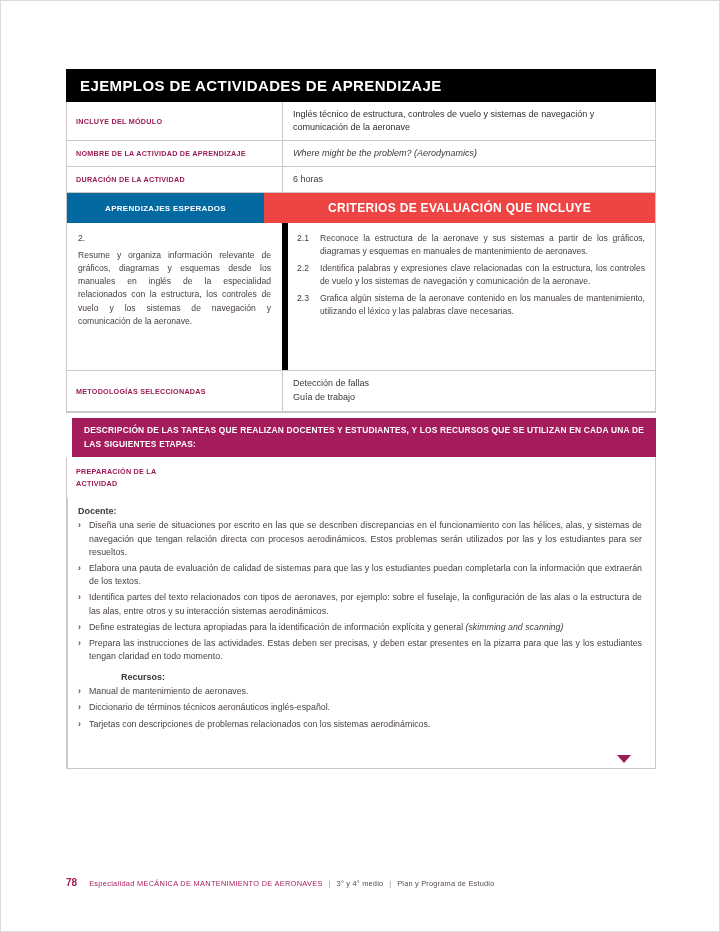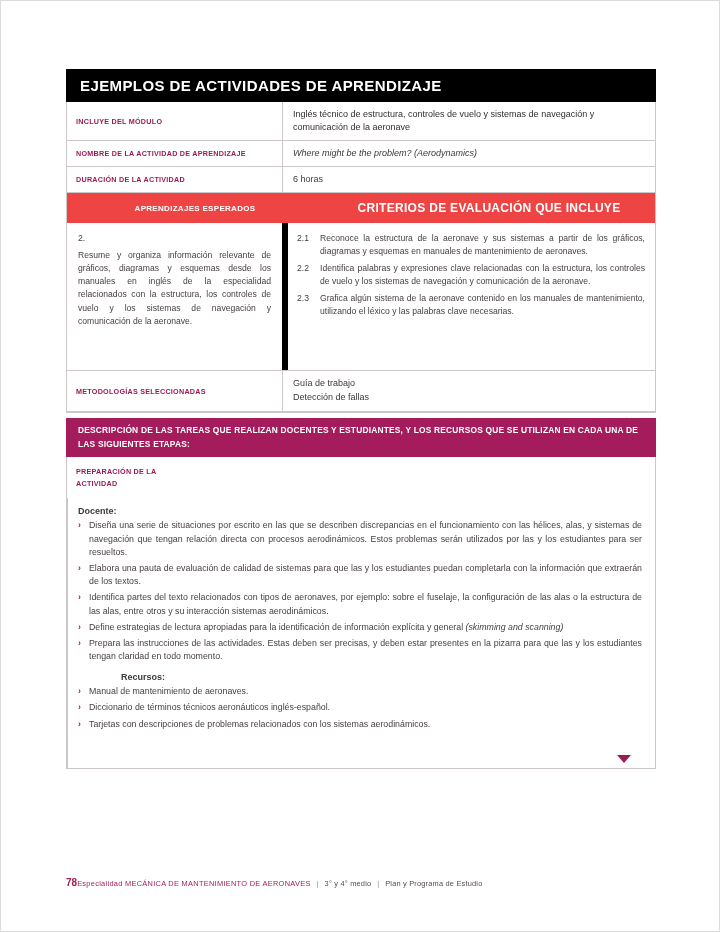--- a/index.html
+++ b/index.html
@@ -18,61 +18,61 @@
 
   .irow { display:flex; border-bottom:1px solid #cdc7c7; }
   .label-cell { width:215px; padding:6px 9px; color:#9B1C55; font-size:7.2px;
                 font-weight:bold; letter-spacing:.25px; display:flex; align-items:center; }
   .value-cell { flex:1; border-left:1px solid #cdc7c7; padding:6px 10px;
                 font-size:9px; color:#3F3838; line-height:1.45; }
   .v-bold { font-weight:normal; color:#332E30; }
   .v-italic { font-style:italic; }
 
   .hdr-row { display:flex; }
-  .hdr-left { width:256px; background:#ef4444; color:#fff; font-size:8px;
+  .hdr-left { width:197px; background:#0369a1; color:#fff; font-size:8px;
               font-weight:bold; letter-spacing:.3px; display:flex;
               align-items:center; justify-content:center; padding:8px 6px; }
   .hdr-right { flex:1; background:#ef4444; color:#fff; font-size:12px;
                font-weight:bold; letter-spacing:.3px; display:flex;
                align-items:center; justify-content:center; padding:8px 6px; }
 
   .content-row { display:flex; border-bottom:1px solid #cdc7c7; min-height:148px; }
   .apr-cell { width:215px; padding:9px 11px; font-size:8.6px; color:#473E3E;
               line-height:1.55; text-align:justify; }
   .apr-num { display:block; margin-bottom:3px; }
   .crit-cell { flex:1; border-left:6px solid #000000; padding:9px 10px 8px 9px; }
   .crit-item { display:flex; font-size:8.6px; color:#473E3E; line-height:1.5;
                margin-bottom:4px; }
   .crit-num { width:23px; flex:none; }
   .crit-text { flex:1; text-align:justify; }
 
   .met-row { min-height:38px; }
   .met-line { line-height:1.55; }
 
   .desc-bar { margin-top:5px; background:#A51C5C; color:#fff; font-weight:bold;
-              font-size:8.4px; line-height:1.6; padding:6px 12px; letter-spacing:.2px; }
+              font-size:8.4px; line-height:1.6; padding:6px 12px; letter-spacing:.2px;margin-left:6px; }
 
   .tbl-bottom { border:1px solid #cdc7c7; border-top:none; display:flex;
                 position:relative; min-height:312px;flex-direction:column; }
   .prep-label { width:113px; padding:9px 6px 8px 9px; color:#9B1C55; font-size:7.2px;
                 font-weight:bold; letter-spacing:.25px; line-height:1.7; }
   .prep-body { flex:1; border-left:1px solid #cdc7c7; padding:8px 13px 10px 10px; }
   .sub-heading { font-size:9px; font-weight:bold; color:#3F3838; margin-bottom:3px; }
   .li { display:flex; font-size:8.8px; color:#473E3E; line-height:1.5; margin-bottom:3px; }
   .bullet { width:11px; flex:none; color:#9B1C55; font-weight:bold; }
   .li-text { flex:1; text-align:justify; }
   .recursos-heading { margin-top:9px;padding-left:43px; }
 
   .tri { position:absolute; right:24px; bottom:5px; width:0; height:0;
          border-left:7px solid transparent; border-right:7px solid transparent;
          border-top:8px solid #9B1C55; }
 
   .footer { position:absolute; left:65px; top:876px; width:600px; display:flex;
             align-items:baseline; }
-  .page-num { font-size:10px; color:#9B1C55; font-weight:bold; }
+  .page-num { font-size:10px; color:#9B1C55; font-weight:bold; margin-right:12px; }
   .f-spec { font-size:7.4px; color:#A51C5C; letter-spacing:.3px; }
   .f-sep { font-size:7.4px; color:#9a8d8d; margin:0 6px; }
   .f-meta { font-size:7.4px; color:#564A4A; letter-spacing:.2px; }
 </style>
 </head>
 <body>
 
 <div class="page">
   <div class="doc">
 
@@ -119,22 +119,22 @@
           <div class="crit-item">
             <span class="crit-num">2.3</span>
             <span class="crit-text">Grafica algún sistema de la aeronave contenido en los manuales de mantenimiento, utilizando el léxico y las palabras clave necesarias.</span>
           </div>
         </div>
       </div>
 
       <div class="irow met-row">
         <div class="label-cell">METODOLOGÍAS SELECCIONADAS</div>
         <div class="value-cell">
+          <div class="met-line">Detección de fallas</div>
           <div class="met-line">Guía de trabajo</div>
-          <div class="met-line">Detección de fallas</div>
         </div>
       </div>
 
     </div>
 
     <div class="desc-bar">DESCRIPCIÓN DE LAS TAREAS QUE REALIZAN DOCENTES Y ESTUDIANTES, Y LOS RECURSOS QUE SE UTILIZAN EN CADA UNA DE LAS SIGUIENTES ETAPAS:</div>
 
     <div class="tbl-bottom">
       <div class="prep-label">PREPARACIÓN DE LA ACTIVIDAD</div>
       <div class="prep-body">

